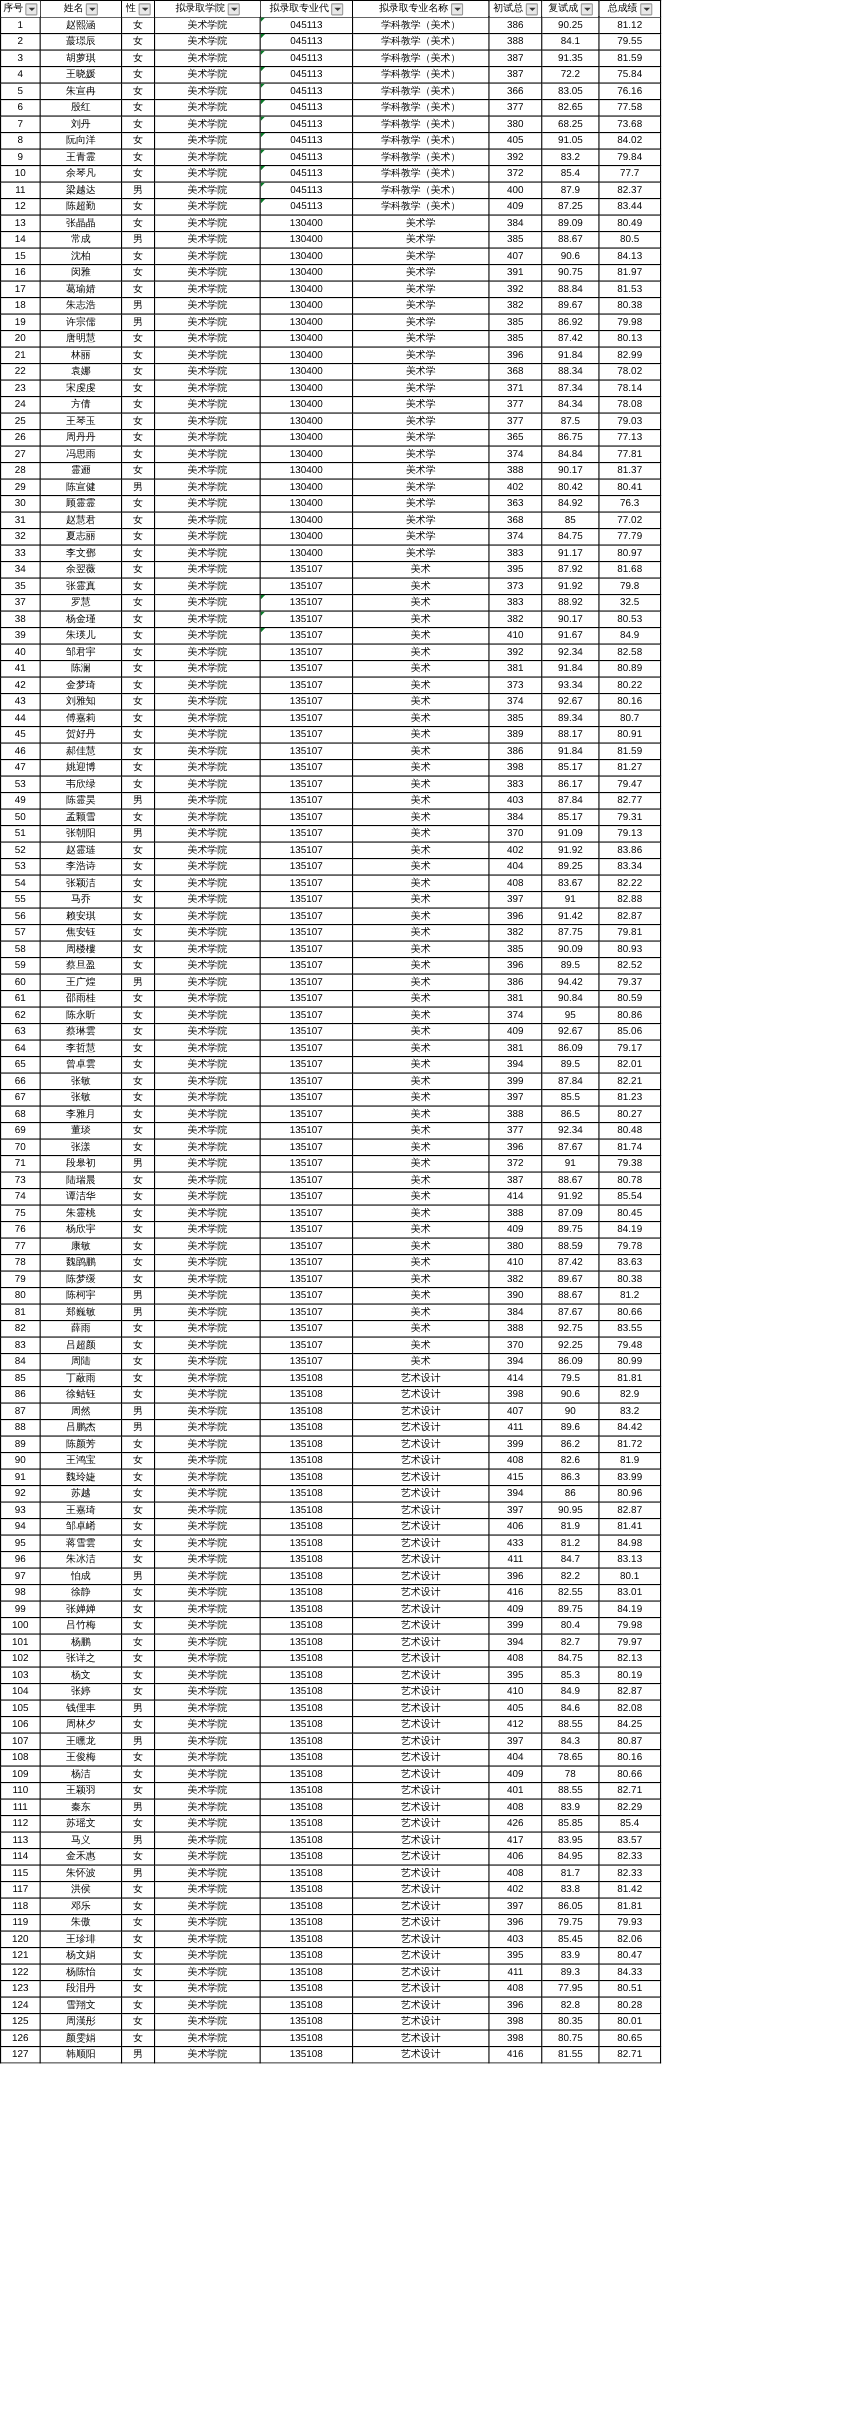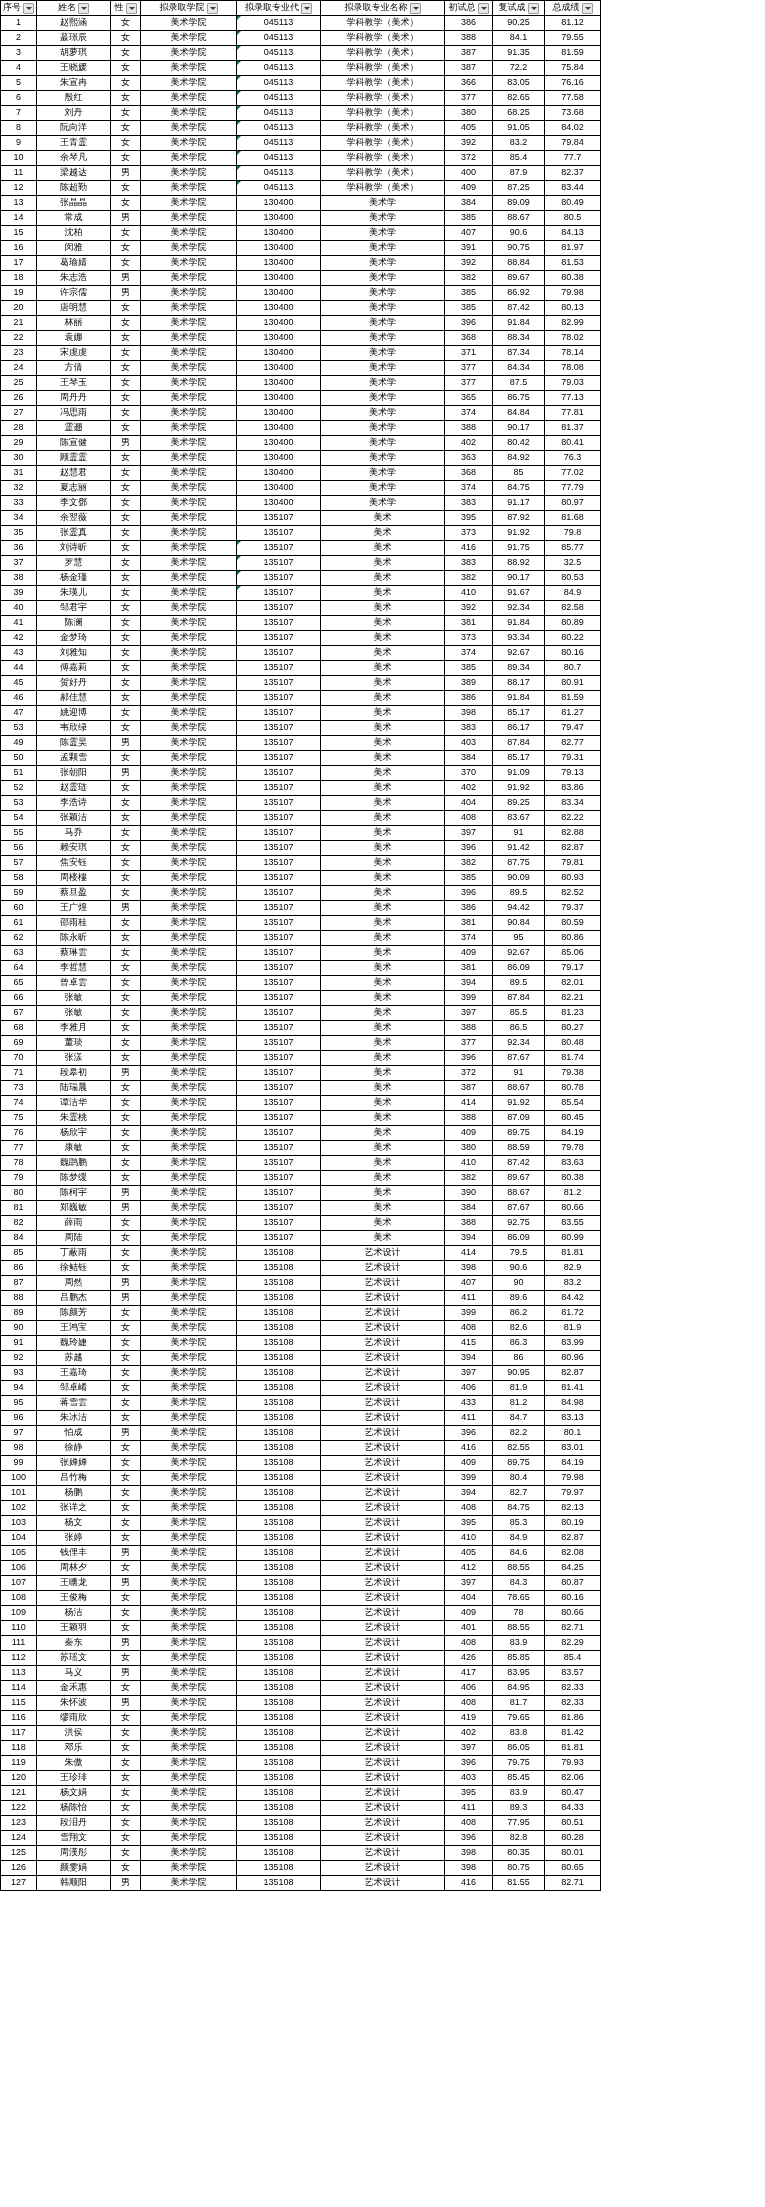--- a/index.html
+++ b/index.html
@@ -536,31 +536,20 @@
         <td>张霊真</td>
         <td>女</td>
         <td>美术学院</td>
         <td>135107</td>
         <td>美术</td>
         <td>373</td>
         <td>91.92</td>
         <td>79.8</td>
       </tr>
       <tr>
-        <td>36</td>
-        <td>刘诗昕</td>
-        <td>女</td>
-        <td>美术学院</td>
-        <td class="cell-green-mark">135107</td>
-        <td>美术</td>
-        <td>416</td>
-        <td>91.75</td>
-        <td>85.77</td>
-      </tr>
-      <tr>
         <td>37</td>
         <td>罗慧</td>
         <td>女</td>
         <td>美术学院</td>
         <td class="cell-green-mark">135107</td>
         <td>美术</td>
         <td>383</td>
         <td>88.92</td>
         <td>32.5</td>
       </tr>
@@ -1042,20 +1031,31 @@
         <td>薛雨</td>
         <td>女</td>
         <td>美术学院</td>
         <td>135107</td>
         <td>美术</td>
         <td>388</td>
         <td>92.75</td>
         <td>83.55</td>
       </tr>
       <tr>
+        <td>83</td>
+        <td>吕超颜</td>
+        <td>女</td>
+        <td>美术学院</td>
+        <td>135107</td>
+        <td>美术</td>
+        <td>370</td>
+        <td>92.25</td>
+        <td>79.48</td>
+      </tr>
+      <tr>
         <td>84</td>
         <td>周陆</td>
         <td>女</td>
         <td>美术学院</td>
         <td>135107</td>
         <td>美术</td>
         <td>394</td>
         <td>86.09</td>
         <td>80.99</td>
       </tr>
@@ -1392,31 +1392,20 @@
       <tr>
         <td>115</td>
         <td>朱怀波</td>
         <td>男</td>
         <td>美术学院</td>
         <td>135108</td>
         <td>艺术设计</td>
         <td>408</td>
         <td>81.7</td>
         <td>82.33</td>
-      </tr>
-      <tr>
-        <td>116</td>
-        <td>缪雨欣</td>
-        <td>女</td>
-        <td>美术学院</td>
-        <td>135108</td>
-        <td>艺术设计</td>
-        <td>419</td>
-        <td>79.65</td>
-        <td>81.86</td>
       </tr>
       <tr>
         <td>117</td>
         <td>洪侯</td>
         <td>女</td>
         <td>美术学院</td>
         <td>135108</td>
         <td>艺术设计</td>
         <td>402</td>
         <td>83.8</td>

